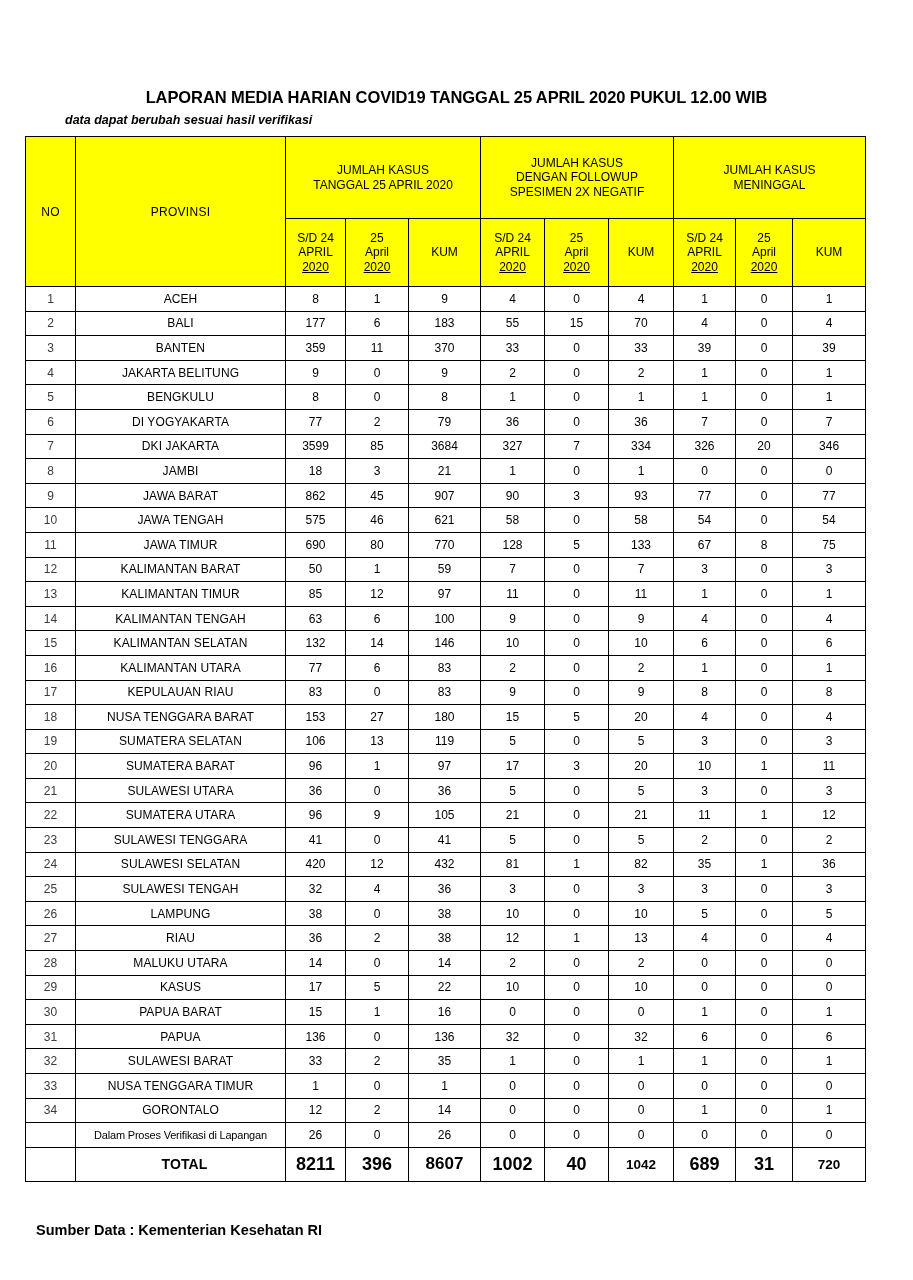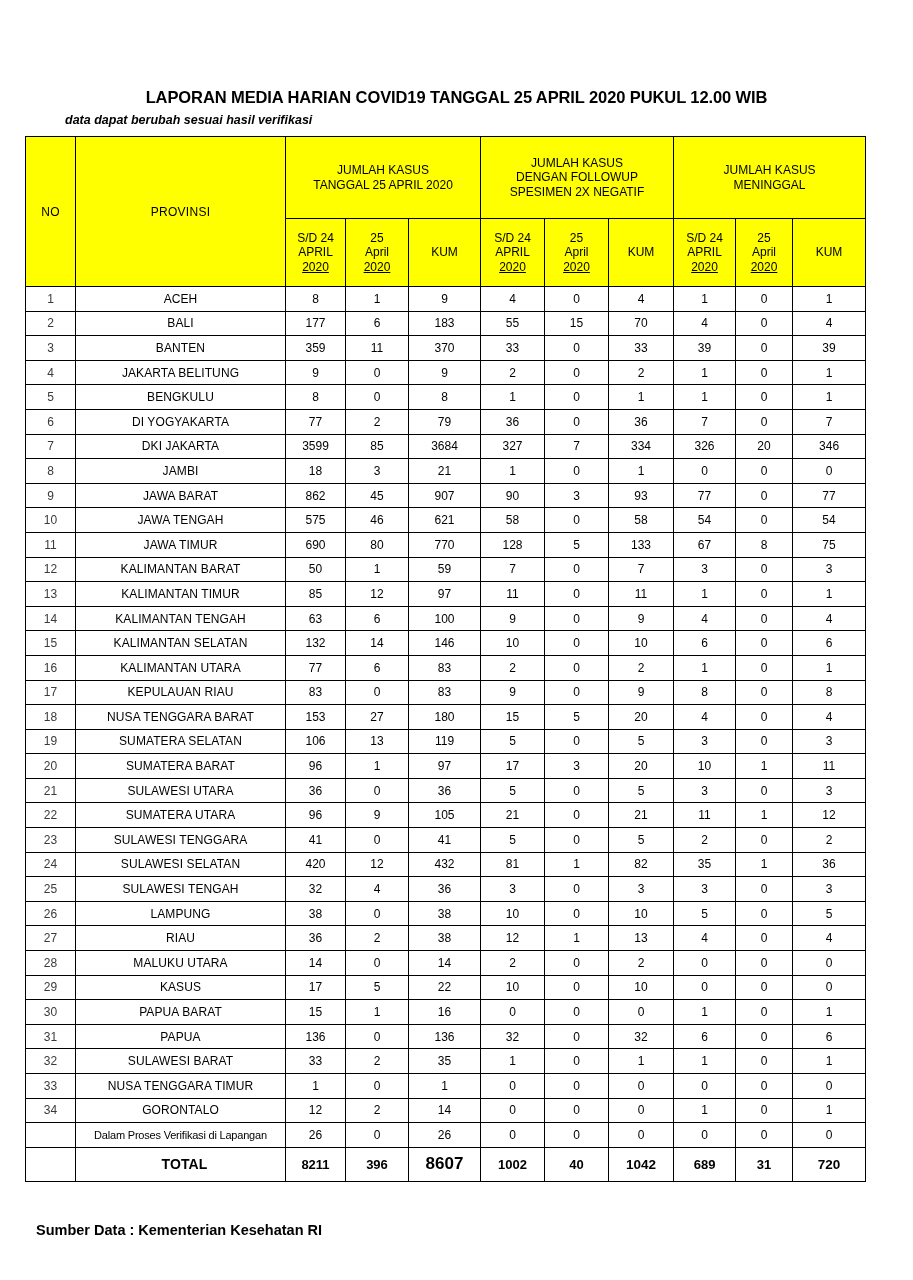--- a/index.html
+++ b/index.html
@@ -125,21 +125,21 @@
     font-size: 14.5px;
     font-weight: bold;
   }
   tr.total-row { height: 34px; }
   tr.total-row td.c-prov {
     font-size: 14px;
     font-weight: bold;
     padding-left: 8px;
   }
   tr.total-row td.c-num {
-    font-size: 13px;
+    font-size: 18px;
     font-weight: bold;
   }
   tr.total-row td.c-kum {
     font-size: 17px;
     font-weight: bold;
   }
   tr.total-row td.c-kum.small {
     font-size: 13.5px;
   }
   

